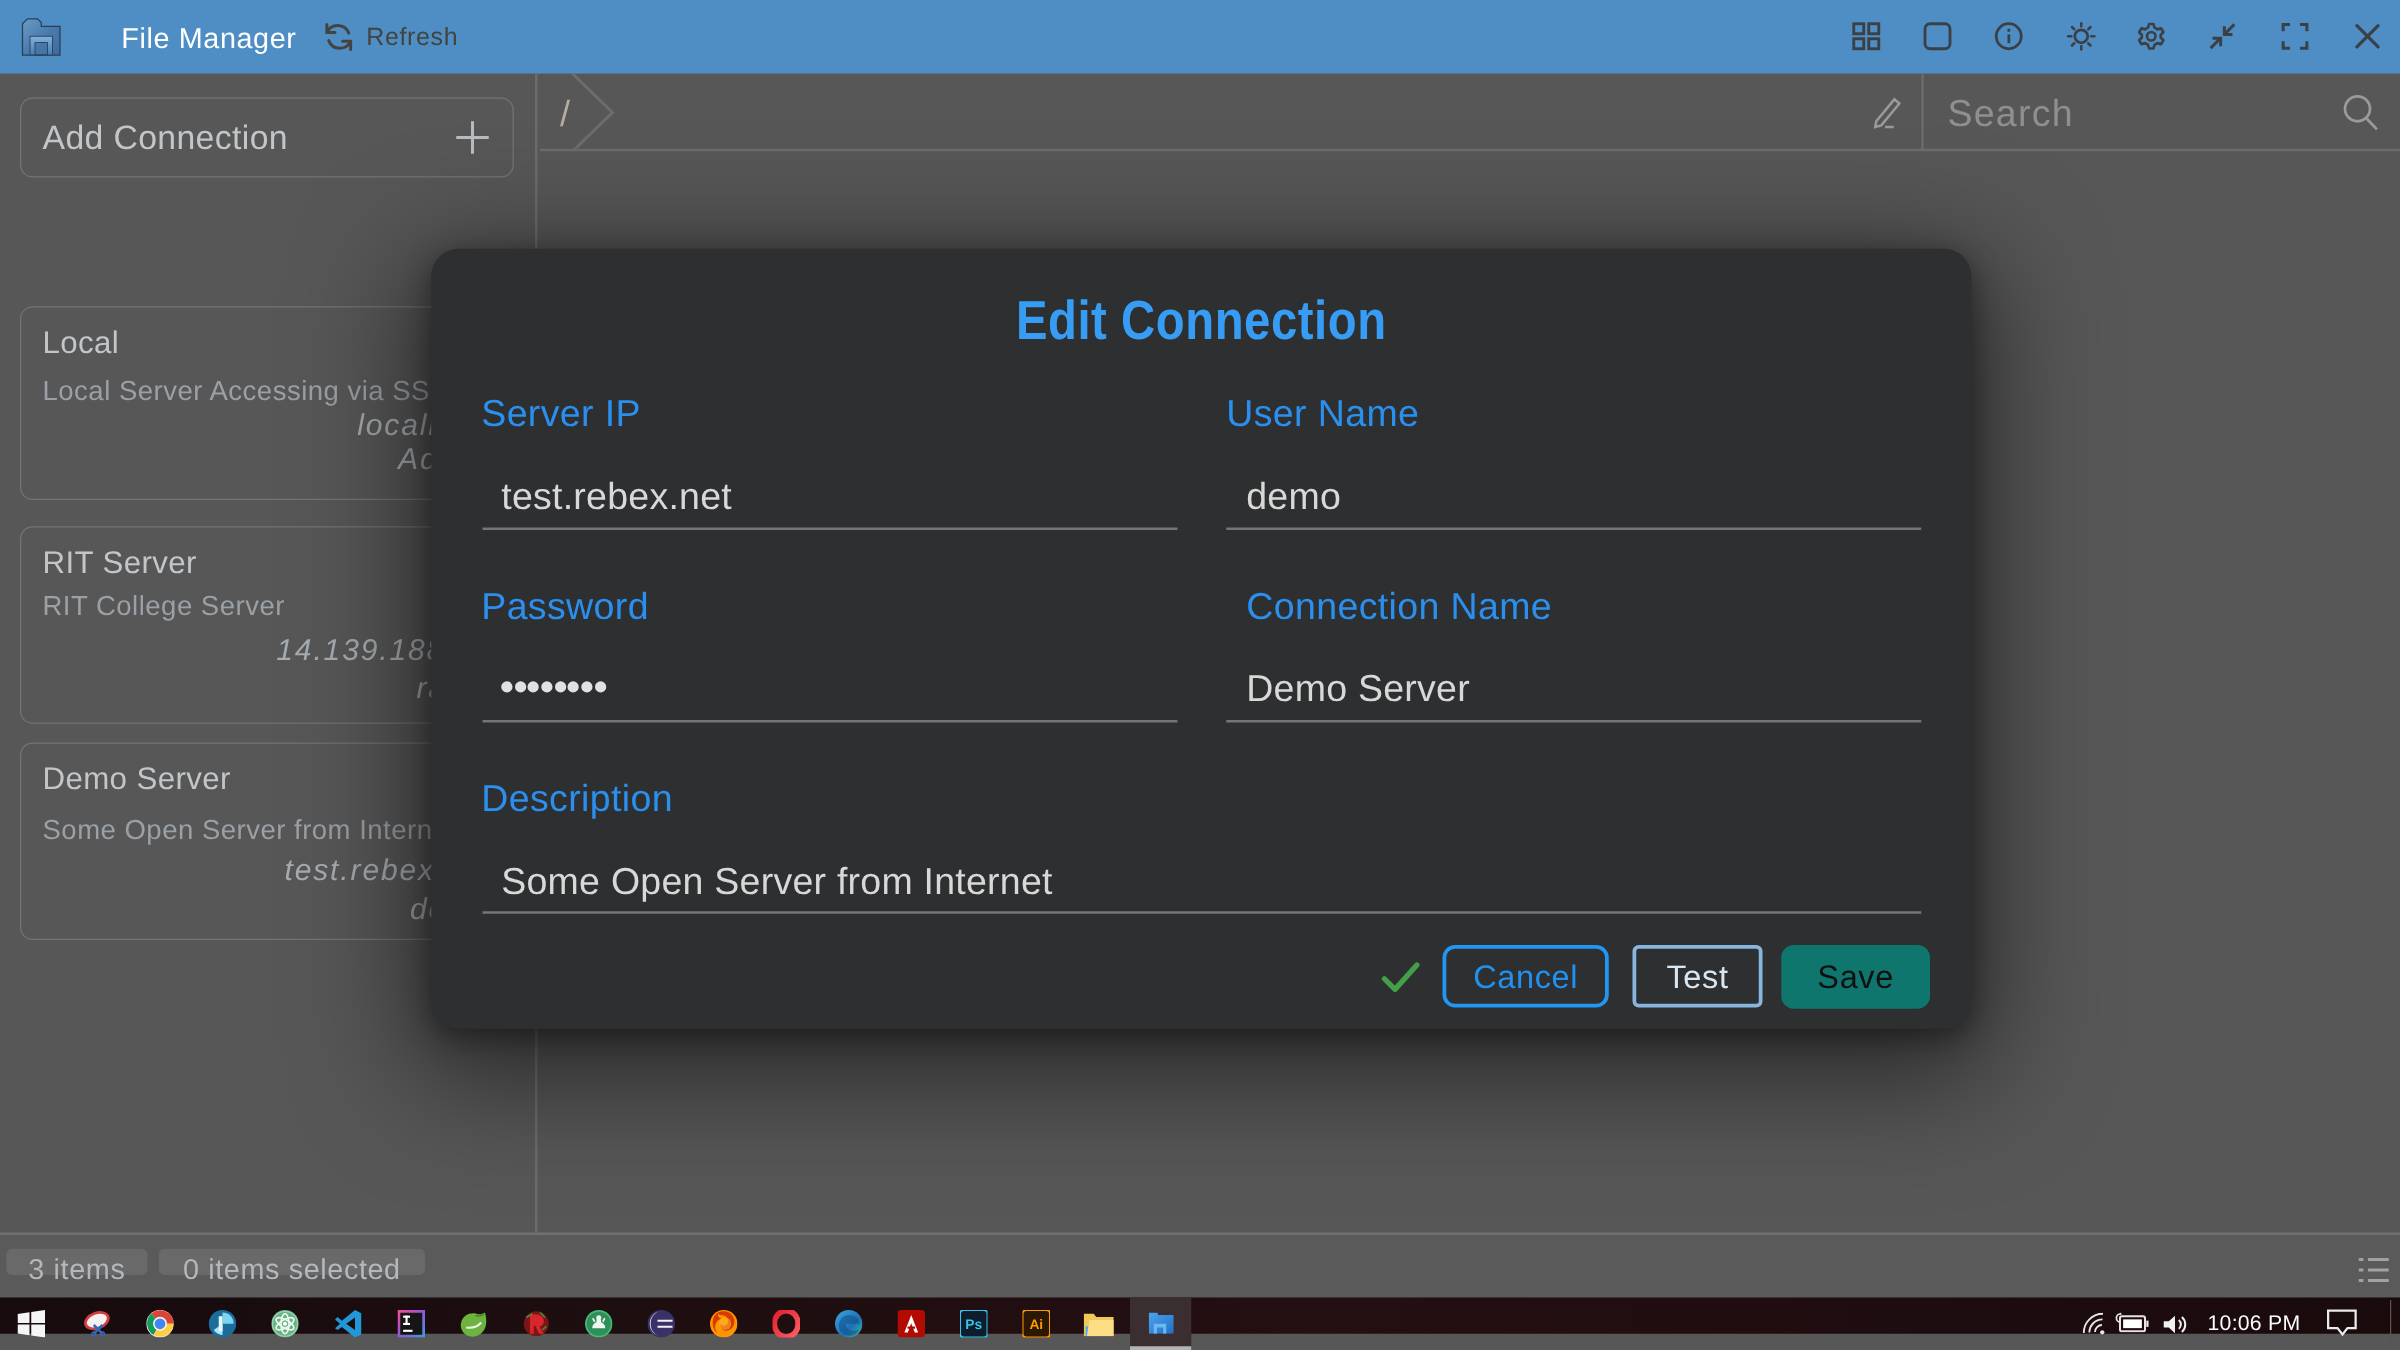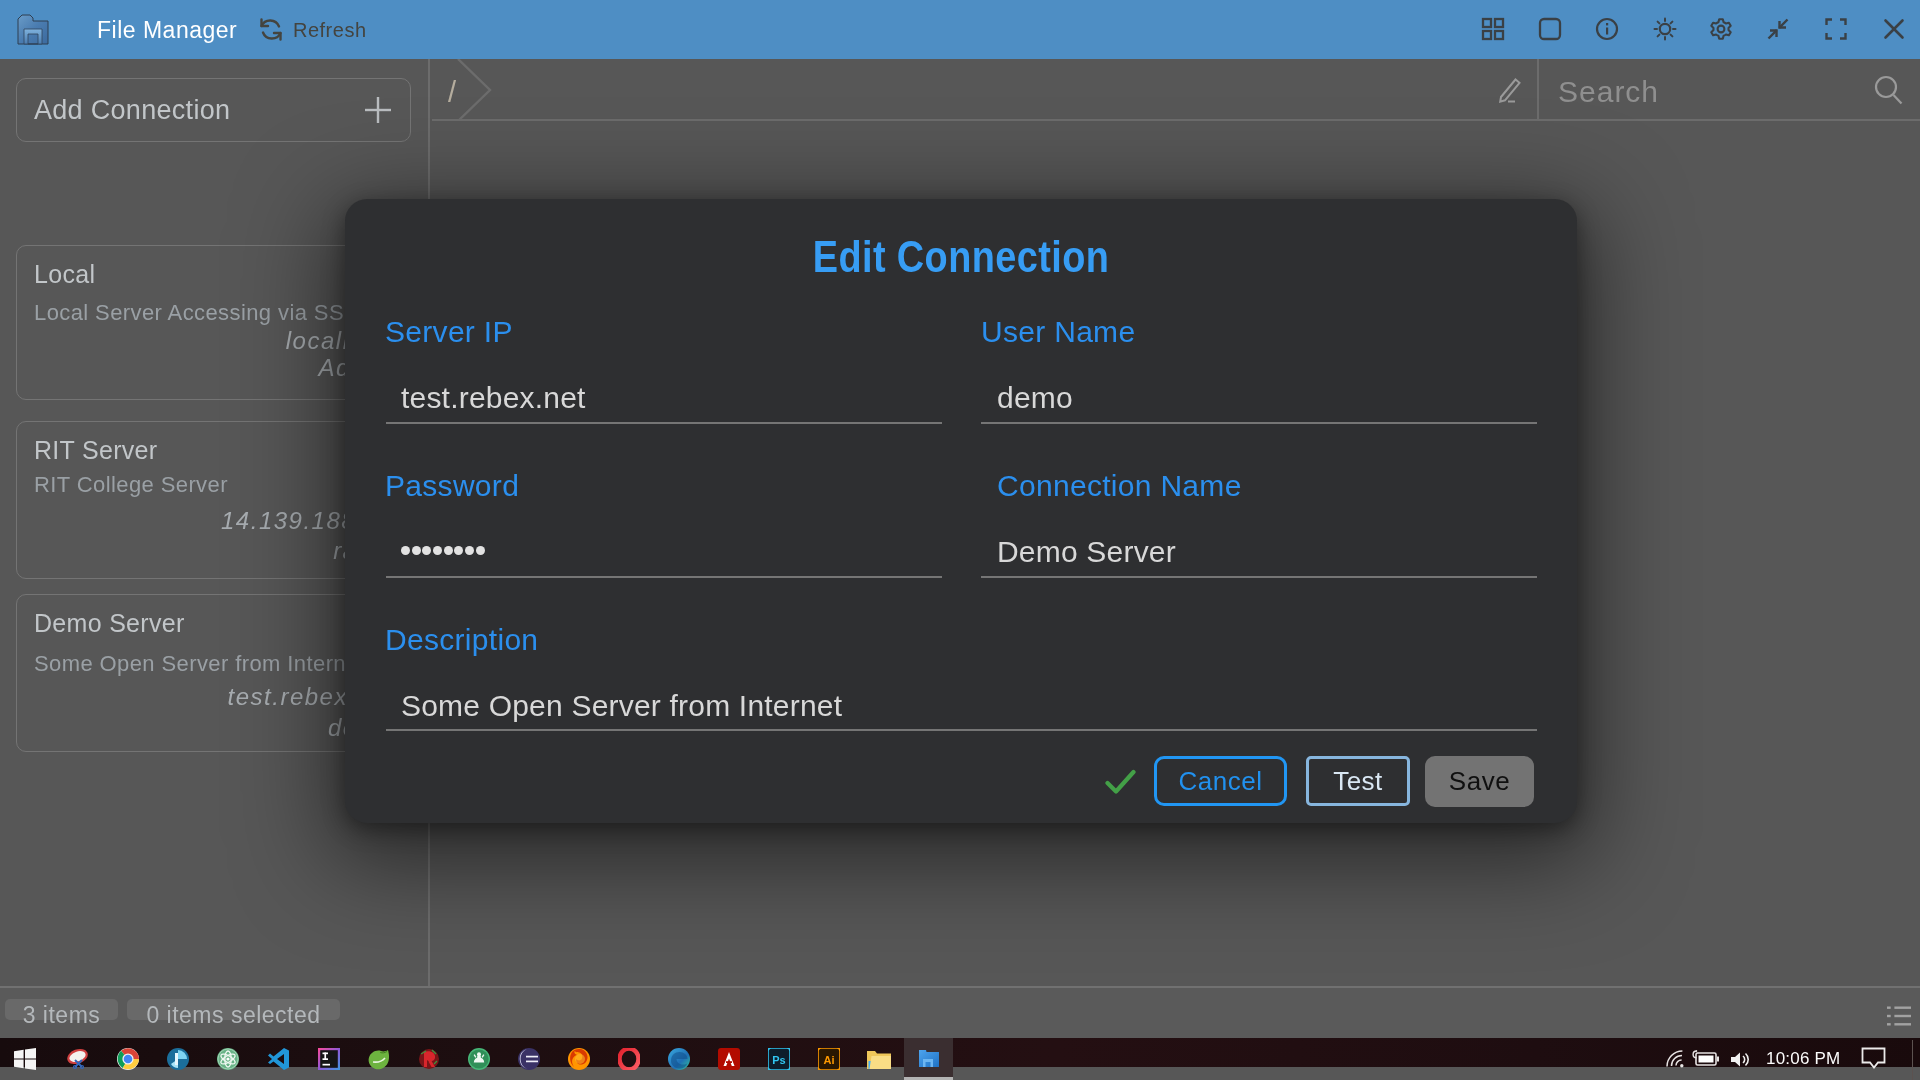--- a/index.html
+++ b/index.html
@@ -37,21 +37,21 @@
   #modal-title { position:absolute; left:0; top:33px; width:1232px; text-align:center; font-size:44px; font-weight:bold; color:#379df4; letter-spacing:0.5px; transform:scaleX(0.86); }
   .mlabel { position:absolute; font-size:30px; color:#2b8fee; letter-spacing:0.3px; }
   .minput { position:absolute; font-size:30px; color:#d8d8d8; letter-spacing:0.2px; }
   .mline { position:absolute; height:2px; background:#757575; }
   .dotrow { position:absolute; }
   .dotrow span { display:inline-block; width:9px; height:9px; border-radius:50%; background:#e2e2e2; margin-right:1.7px; }
   #btn-cancel { position:absolute; left:809px; top:557px; width:133px; height:50px; border:3px solid #2196f3; border-radius:10px;
     color:#2191ef; font-size:26px; line-height:44px; text-align:center; letter-spacing:0.5px; }
   #btn-test { position:absolute; left:961px; top:557px; width:104px; height:50px; border:3px solid #87b6de; border-radius:5px;
     color:#d9e7f3; font-size:26px; line-height:44px; text-align:center; letter-spacing:0.5px; }
-  #btn-save { position:absolute; left:1080px; top:557px; width:109px; height:51px; background:#737373; border-radius:10px;
+  #btn-save { position:absolute; left:1080px; top:557px; width:119px; height:51px; background:#0f766e; border-radius:10px;
     color:#101010; font-size:26px; line-height:51px; text-align:center; letter-spacing:0.5px; }
 </style>
 </head>
 <body>
 <div id="titlebar">
 
   <svg class="abs" style="left:16px; top:13px;" width="36" height="34" viewBox="0 0 36 34">
     <defs>
       <linearGradient id="fmg" x1="0" y1="0" x2="1" y2="1">
         <stop offset="0" stop-color="#6a9cc8"></stop>

